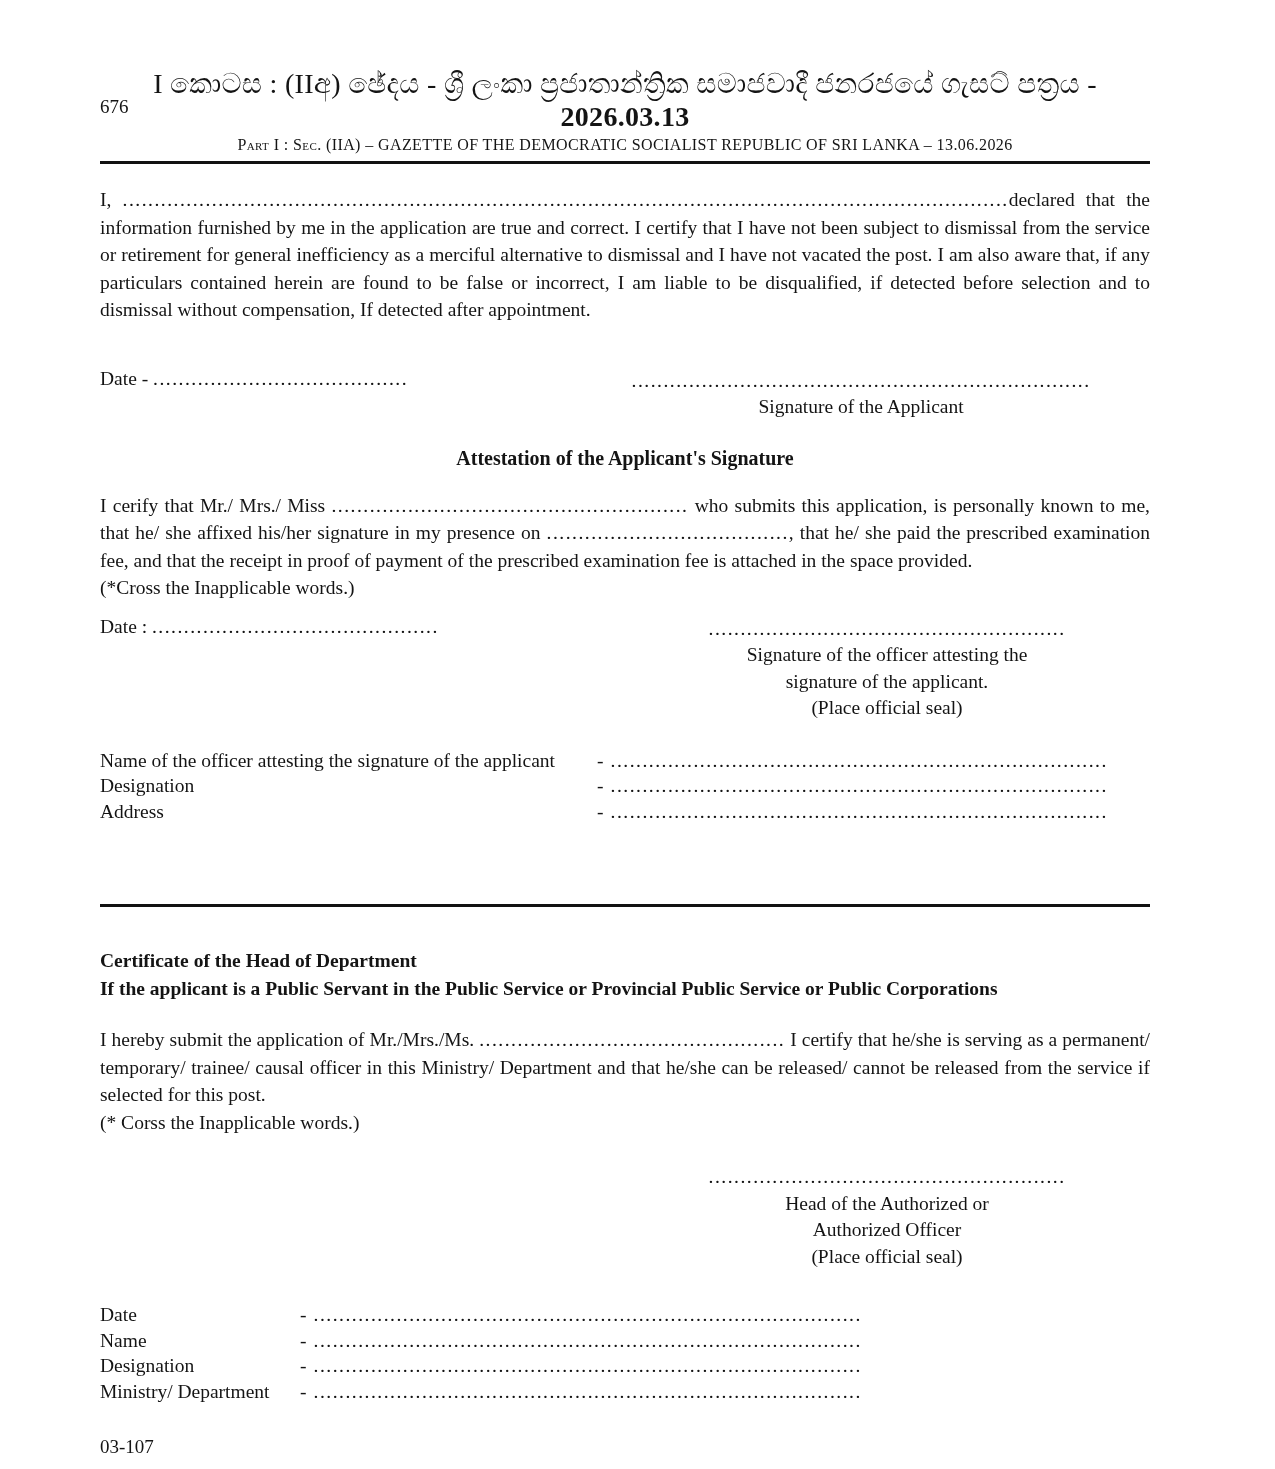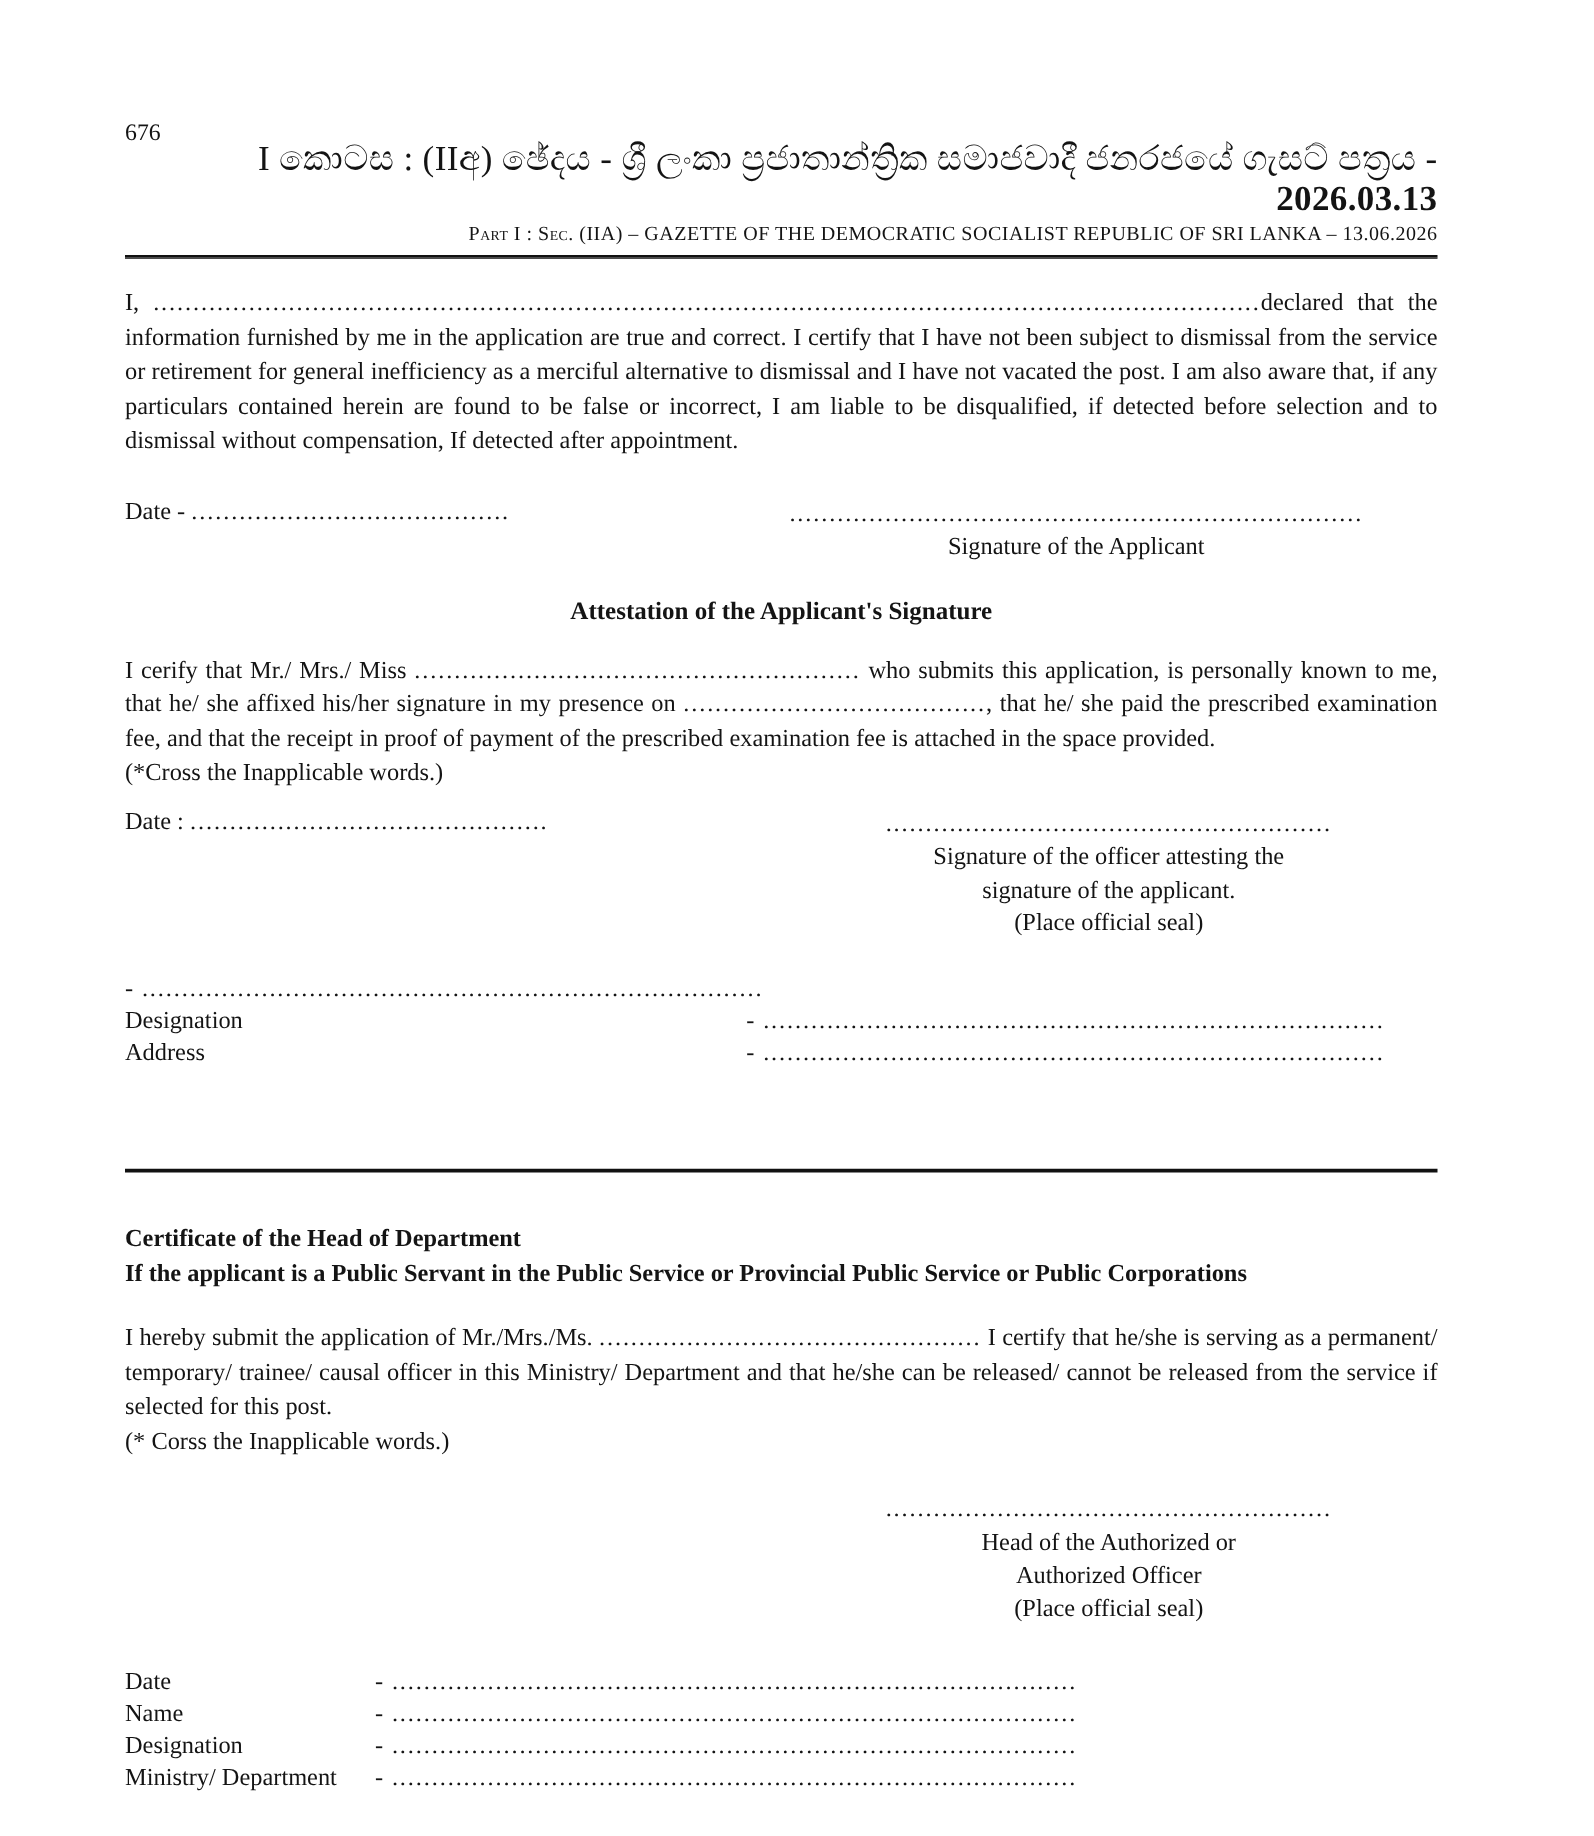--- a/index.html
+++ b/index.html
@@ -9,40 +9,40 @@
     width: 1275px;
     height: 1469px;
     background: #ffffff;
     font-family: "Liberation Serif", "DejaVu Serif", serif;
     color: #141414;
     overflow: hidden;
   }
   .content { padding: 0 125px 0 100px; }
 
   
-  .gz-header { position: relative; padding-top: 112px; text-align: right; }
+  .gz-header { position: relative; padding-top: 68px; text-align: center; }
   .page-num { position: absolute; left: 0; top: 96px; font-size: 19px; }
   .h-sinhala { font-size: 28px; letter-spacing: 0.3px; }
   .h-sinhala .h-date { font-weight: bold; }
   .h-english { font-size: 16px; font-variant: small-caps; letter-spacing: 0.4px; margin-top: 3px; }
   .header-rule { margin-top: 7px; height: 2px; border-top: 2px solid #111; border-bottom: 1px solid #111; }
 
   
   .section-title { font-weight: bold; text-align: center; font-size: 20px; }
   .para { text-align: justify; font-size: 19.5px; line-height: 27.5px; }
   .note-line { font-size: 19.5px; line-height: 27.5px; }
   .dots { letter-spacing: 1.5px; white-space: nowrap; }
   .dots-wrap { letter-spacing: 1.5px; word-break: break-all; }
 
   .row-flex { display: flex; justify-content: space-between; align-items: flex-start; font-size: 19.5px; }
   .sig-block { text-align: center; font-size: 19.5px; line-height: 26.5px; }
   .sig-line { white-space: nowrap; overflow: hidden; }
 
   
-  .decl-date-row { margin-top: 32px; gap: 44px; }
+  .decl-date-row { margin-top: 44px; gap: 44px; }
   .decl-sig-block { width: 462px; margin-right: 58px; }
 
   
   .att-date-row { margin-top: 14px; }
   .att-sig-block { width: 360px; margin-right: 83px; }
 
   .officer-fields { margin-top: 26px; font-size: 19.5px; line-height: 25.5px; }
   .field-row { display: flex; align-items: baseline; }
   .field-row .f-label { flex: 0 0 auto; }
   .officer-fields .f-label { width: 497px; }
@@ -94,20 +94,21 @@
       <div class="sig-block att-sig-block">
         <div class="sig-line dots">........................................................</div>
         <div>Signature of the officer attesting the</div>
         <div>signature of the applicant.</div>
         <div>(Place official seal)</div>
       </div>
     </div>
 
     <div class="officer-fields">
       <div class="field-row">
+        <span class="f-label">Name of the officer attesting the signature of the applicant</span>
         <span class="f-dash">-</span>
         <span class="f-dots dots">..............................................................................</span>
       </div>
       <div class="field-row">
         <span class="f-label">Designation</span>
         <span class="f-dash">-</span>
         <span class="f-dots dots">..............................................................................</span>
       </div>
       <div class="field-row">
         <span class="f-label">Address</span>

